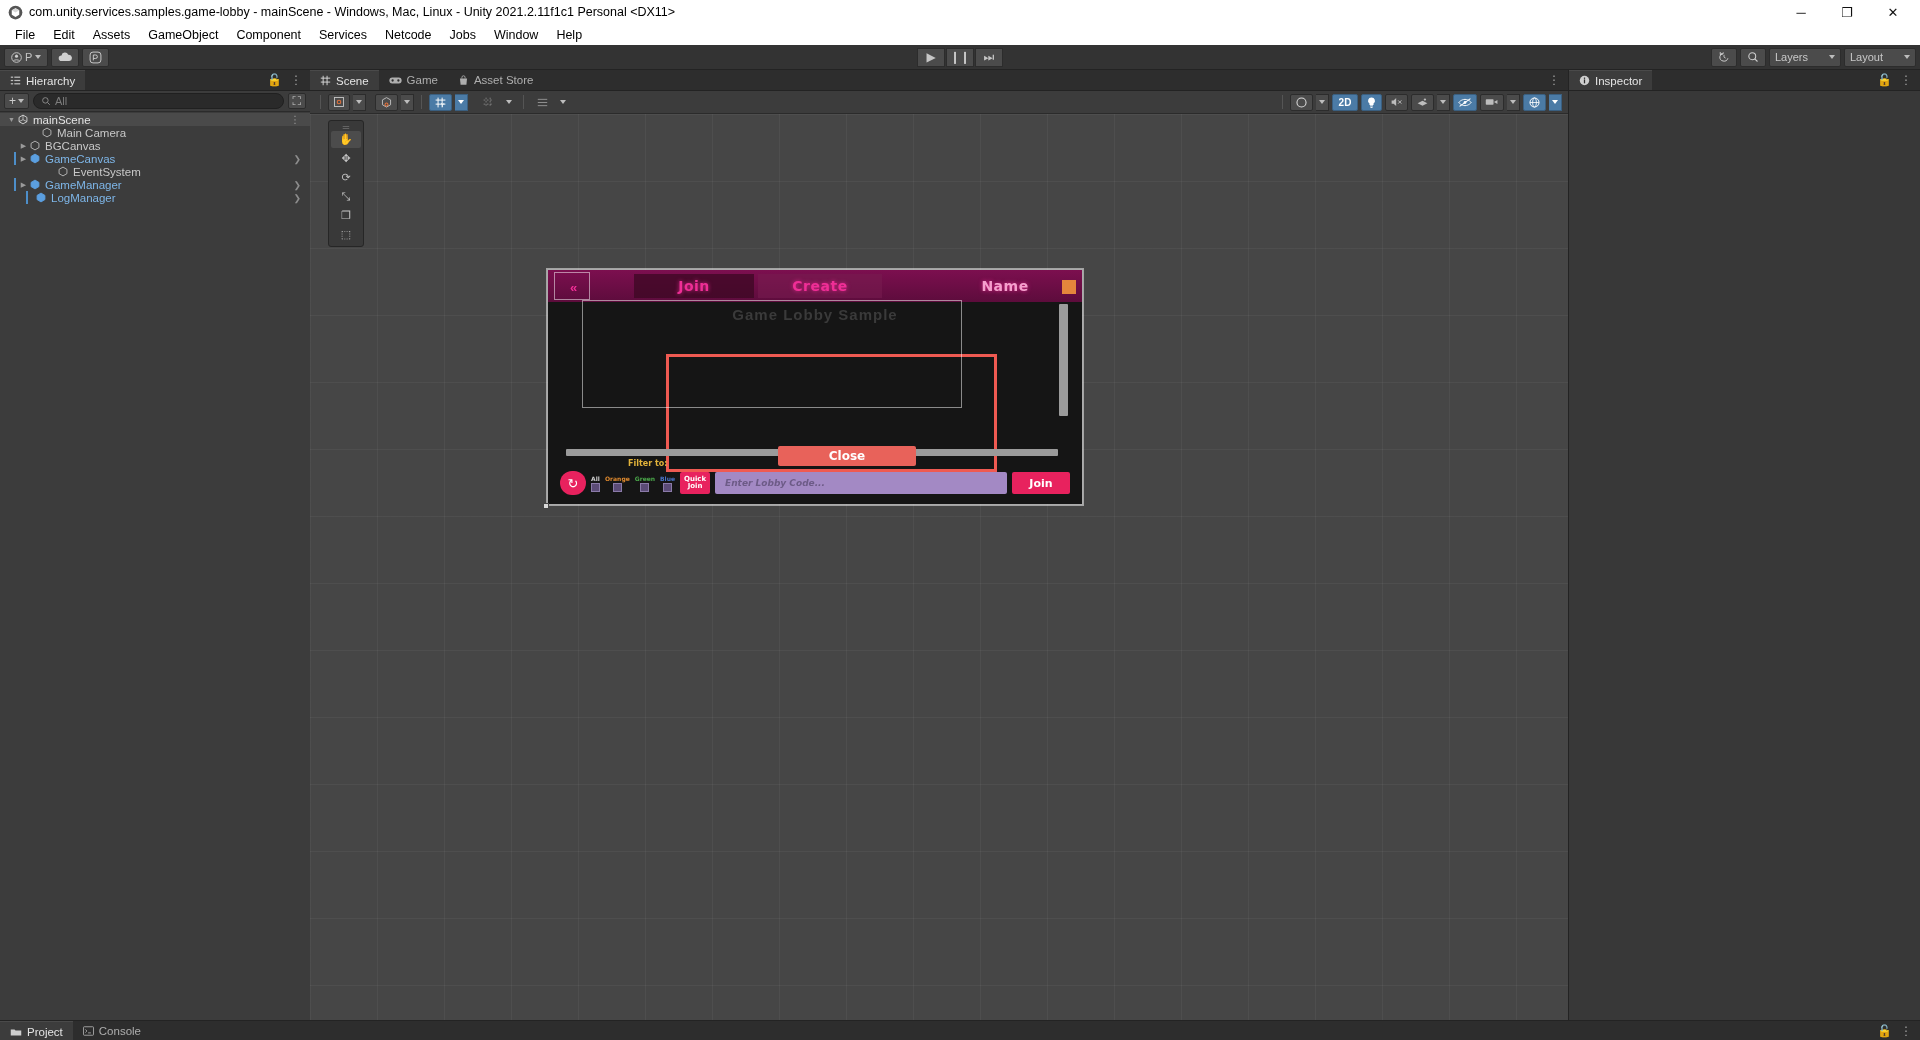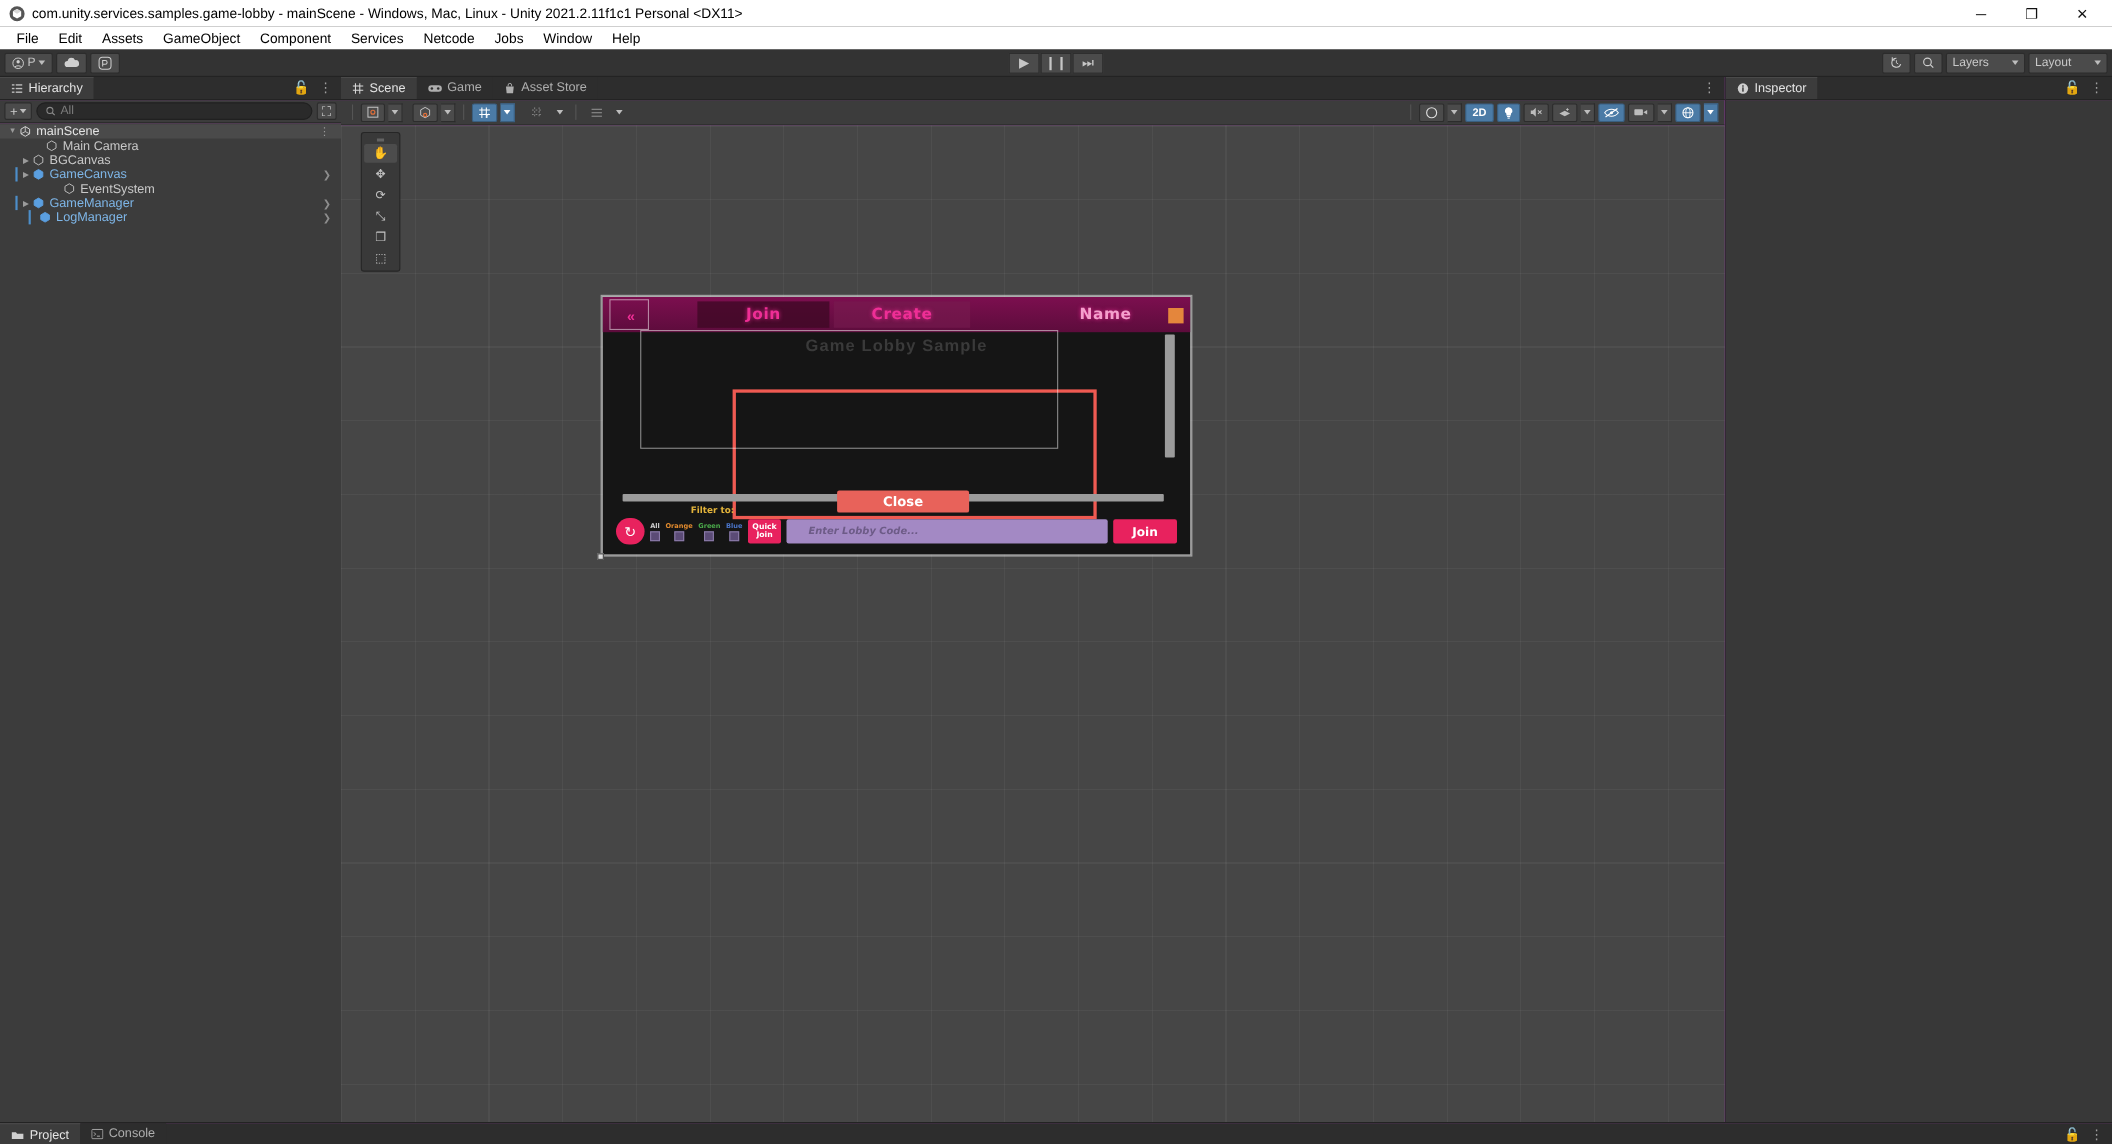--- a/index.html
+++ b/index.html
@@ -39,21 +39,21 @@
   .caret { width:0;height:0;border-left:3px solid transparent;border-right:3px solid transparent;
     border-top:4px solid #bdbdbd; }
 
   
   #workspace { display:flex; height:calc(1040px - 24px - 21px - 25px - 20px); }
   #leftcol { width:310px; display:flex; flex-direction:column; }
   #center { flex:1 1 auto; display:flex; flex-direction:column; }
   #rightcol { width:352px; display:flex; flex-direction:column; border-left:1px solid #232323;}
 
   
-  .panel { background:#d946ef; display:flex; flex-direction:column; min-height:0; }
+  .panel { background:#0369a1; display:flex; flex-direction:column; min-height:0; }
   .tabrow { height:21px; background:#2d2d2d; display:flex; align-items:stretch;
     border-bottom:1px solid #232323; position:relative; }
   .tab { display:flex; align-items:center; gap:5px; padding:0 10px; font-size:11.5px;
     color:#aeaeae; background:#2d2d2d; }
   .tab.active { background:#3c3c3c; color:#e4e4e4; border-top:1px solid #4a4a4a; }
   .tabrow .tools { margin-left:auto; display:flex; align-items:center; gap:8px;
     padding:0 8px; color:#a0a0a0; font-size:12px; }
 
   
   #hier-toolbar { height:21px; background:#3c3c3c; display:flex; align-items:center;
@@ -115,21 +115,21 @@
   #canvasRoot .navbtn.name  { right:22px; width:110px; color:#f5a0cd; }
   #canvasRoot .backchev { position:absolute; left:22px; top:10px; color:#ef2e96;
     font-size:13px; font-weight:bold; }
   #canvasRoot .editicon { position:absolute; right:6px; top:10px; width:14px; height:14px;
     background:#e4863c; }
   #canvasRoot .watermark { position:absolute; left:50%; transform:translateX(-50%);
     top:36px; color:#3a3a3a; font-weight:bold; font-size:15px; letter-spacing:1px;
     font-family:Liberation Sans, sans-serif; white-space:nowrap; }
   #canvasRoot .redpanel { position:absolute; left:118px; top:84px; width:331px; height:118px;
     border:3px solid #ef5a52; }
-  #canvasRoot .closebtn { position:absolute; left:213px; top:176px; width:120px; height:20px;
+  #canvasRoot .closebtn { position:absolute; left:230px; top:176px; width:138px; height:20px;
     background:#e8625a; border-radius:2px; color:#fff; font-weight:bold; font-size:12px;
     display:flex; align-items:center; justify-content:center;
     font-family:"DejaVu Sans", sans-serif; }
   #canvasRoot .scrollbar { position:absolute; right:14px; top:34px; width:9px; height:112px;
     background:#9b9b9b; border-radius:1px; }
   #canvasRoot .hscroll { position:absolute; left:18px; bottom:48px; right:24px; height:7px;
     background:#9b9b9b; border-radius:1px; }
   #canvasRoot .filterlabel { position:absolute; left:80px; bottom:36px; color:#e2b33a;
     font-size:8px; font-weight:bold; font-family:"DejaVu Sans", sans-serif; }
   #canvasRoot .filterbar { position:absolute; left:12px; bottom:8px; right:12px; height:26px;
@@ -138,21 +138,21 @@
     display:flex; align-items:center; justify-content:center; color:#fff; font-size:13px;
     flex:0 0 auto; }
   #canvasRoot .fchk { display:flex; flex-direction:column; align-items:center; gap:1px;
     flex:0 0 auto; font-size:6px; font-weight:bold; font-family:"DejaVu Sans", sans-serif; }
   #canvasRoot .fchk .bx { width:9px; height:9px; background:#5b4b76; border:1px solid #8a7aa8; }
   #canvasRoot .quickjoin { width:30px; height:22px; background:#e8225e; border-radius:2px;
     color:#fff; font-size:7px; font-weight:bold; display:flex; flex-direction:column;
     align-items:center; justify-content:center; line-height:1.05; flex:0 0 auto;
     font-family:"DejaVu Sans", sans-serif; }
   #canvasRoot .codefield { flex:1 1 auto; height:22px; background:#a389c4; border-radius:2px;
-    display:flex; align-items:center; padding-left:20px; color:#6d5b87; font-size:9px;
+    display:flex; align-items:center; padding-left:10px; color:#6d5b87; font-size:9px;
     font-style:italic; font-weight:bold; font-family:"DejaVu Sans", sans-serif;text-align:center; }
   #canvasRoot .joinbtn2 { width:58px; height:22px; background:#e8225e; border-radius:2px;
     color:#fff; font-weight:bold; font-size:11px; display:flex; align-items:center;
     justify-content:center; flex:0 0 auto; font-family:"DejaVu Sans", sans-serif; }
   .rectsel { position:absolute; border:1px solid rgba(255,255,255,.5); pointer-events:none; }
   .rectsel.handle { width:6px; height:6px; background:#dadada; border:1px solid #444; }
 
   
   #inspector-body { flex:1 1 auto; background:#383838; }
 

